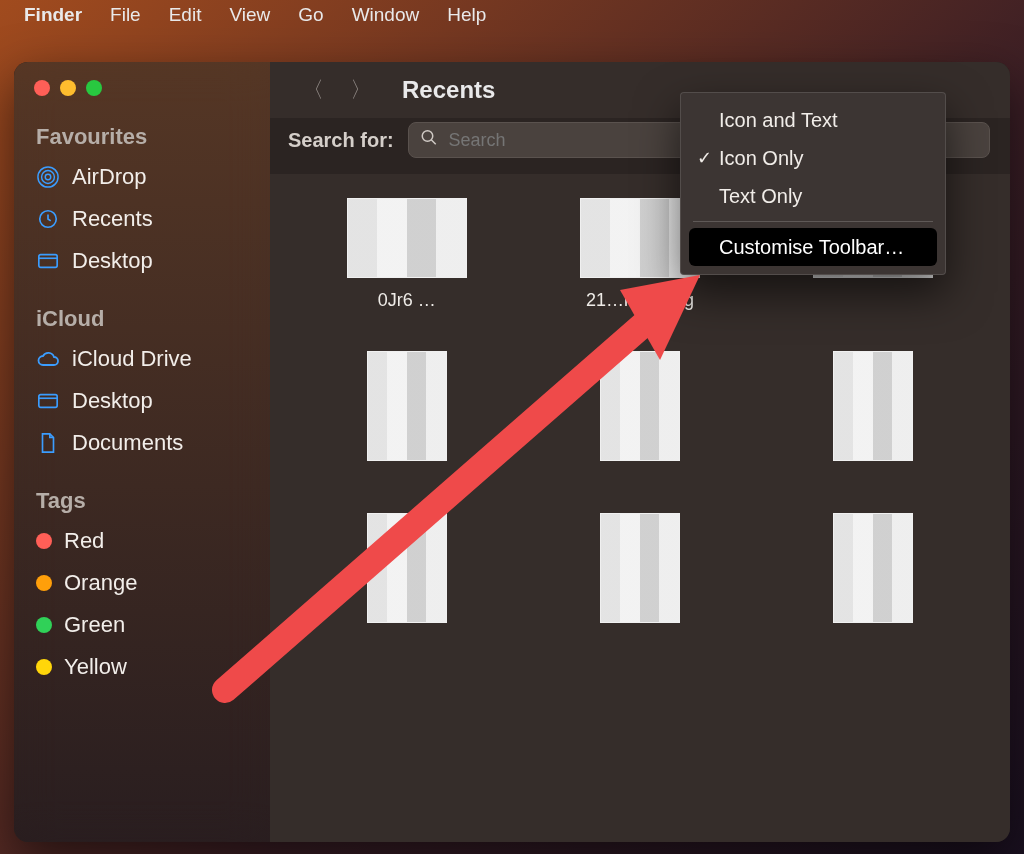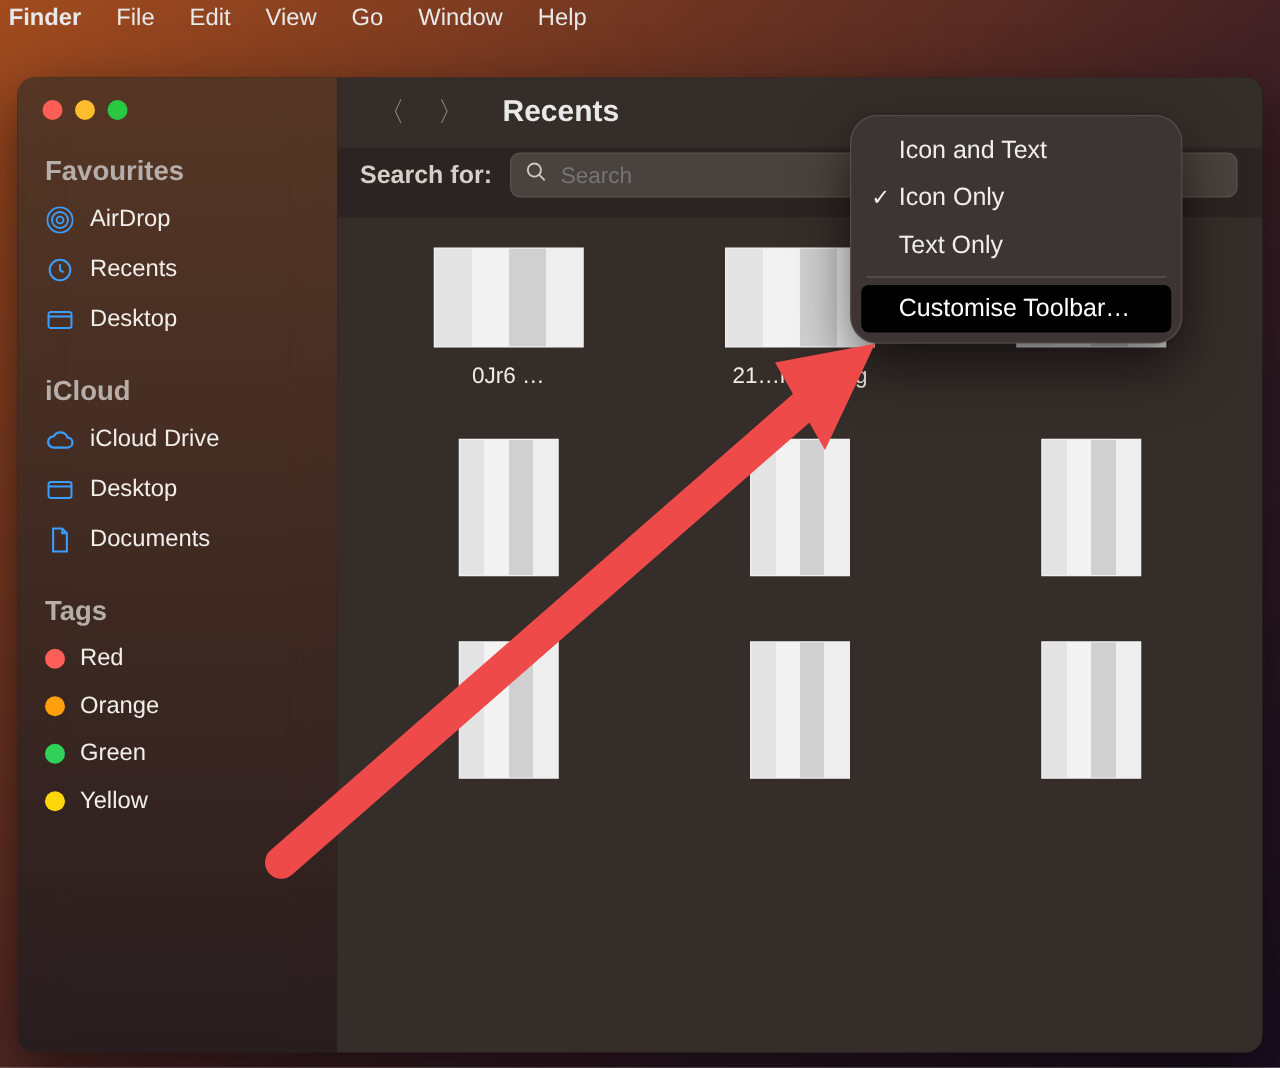--- a/index.html
+++ b/index.html
@@ -1,36 +1,36 @@
 <!DOCTYPE html>
 <html><head>
 <meta charset="utf-8">
 <style>
   * { box-sizing: border-box; margin: 0; padding: 0; }
   html, body { width: 1024px; height: 854px; overflow: hidden; font-family: -apple-system, "Helvetica Neue", Arial, sans-serif; }
   body { background: linear-gradient(135deg, #a14b1e 0%, #3a1e25 60%, #1a1020 100%); }
 
   
-  .menubar { position: absolute; top: 0; left: 0; right: 0; height: 30px; display: flex; align-items: center; gap: 28px; padding-left: 7px; color: #e9e9ea; font-size: 19px; }
+  .menubar { position: absolute; top: 0; left: 0; right: 0; height: 30px; display: flex; align-items: center; gap: 28px; padding-left: 24px; color: #e9e9ea; font-size: 19px; }
   .menubar .app-name { font-weight: 700; }
   .menubar .menu-item { cursor: default; }
 
   
   .finder-window { position: absolute; top: 62px; left: 14px; width: 996px; height: 780px; border-radius: 14px; overflow: hidden; display: flex; box-shadow: 0 18px 50px rgba(0,0,0,.55); background: #2b2422; }
 
   
   .sidebar { width: 256px; height: 100%; background: linear-gradient(180deg, rgba(120,70,40,.55), rgba(40,25,30,.55)); backdrop-filter: blur(20px); padding: 14px 0 0 0; color: #e9e9ea; overflow: hidden; }
   .traffic { display: flex; gap: 10px; padding: 4px 0 22px 20px; }
   .traffic .dot { width: 16px; height: 16px; border-radius: 50%; }
   .dot.close { background: #ff5f57; }
   .dot.min { background: #febc2e; }
   .dot.max { background: #28c840; }
 
   .group-label { font-size: 22px; color: #b6aea8; padding: 6px 0 6px 22px; font-weight: 600; }
-  .sb-item { display: flex; align-items: center; gap: 12px; padding: 8px 0 8px 22px; font-size: 19px; color: #f2eeea; cursor: default; }
+  .sb-item { display: flex; align-items: center; gap: 12px; padding: 8px 0 8px 22px; font-size: 22px; color: #f2eeea; cursor: default; }
   .sb-item .icn { width: 24px; height: 24px; display: inline-flex; align-items: center; justify-content: center; color: #3b9dff; }
   .sb-item .dot-tag { width: 16px; height: 16px; border-radius: 50%; display: inline-block; }
 
   
   .main { flex: 1; background: #352d2a; position: relative; color: #e9e9ea; }
   .toolbar { height: 56px; display: flex; align-items: center; gap: 22px; padding: 0 20px; }
   .nav-arrows { display: flex; gap: 26px; color: #8c8581; font-size: 22px; padding-left: 12px; }
   .title { font-size: 24px; font-weight: 700; margin-left: 8px; }
 
   .search-row { display: flex; align-items: center; gap: 14px; padding: 4px 20px 16px 18px; background: rgba(0,0,0,.18); }
@@ -41,21 +41,21 @@
 
   .content { padding: 24px 40px; display: grid; grid-template-columns: repeat(3, 1fr); row-gap: 40px; column-gap: 40px; }
   .file { display: flex; flex-direction: column; align-items: center; gap: 12px; }
   .thumb { width: 120px; height: 80px; background: #efefef; border: 1px solid rgba(255,255,255,.1); position: relative; }
   .thumb.pix::after { content:""; position:absolute; inset:0; background:
     linear-gradient(90deg, #dcdcdc 25%, #f5f5f5 25% 50%, #bcbcbc 50% 75%, #eee 75%);
     opacity: .6; }
   .fname { font-size: 18px; color: #efece8; text-align: center; max-width: 180px; white-space: nowrap; overflow: hidden; text-overflow: ellipsis; }
 
   
-  .context-menu { position: absolute; top: 92px; left: 680px; width: 266px; background: #3c3533; border: 1px solid rgba(255,255,255,.12); border-radius: 22px; box-shadow: 0 18px 44px rgba(0,0,0,.6); padding: 8px; color: #f1ede9; }
+  .context-menu { position: absolute; top: 92px; left: 680px; width: 266px; background: #3c3533; border: 1px solid rgba(255,255,255,.12); border-radius: 4px; box-shadow: 0 18px 44px rgba(0,0,0,.6); padding: 8px; color: #f1ede9; }
   .ctx-item { display: flex; align-items: center; height: 38px; padding: 0 12px 0 30px; font-size: 20px; border-radius: 6px; position: relative; cursor: default; }
   .ctx-item .check { position: absolute; left: 8px; font-size: 18px; }
   .ctx-sep { height: 1px; background: rgba(255,255,255,.18); margin: 6px 4px; }
   .ctx-item.highlight { background: #000000; color: #fff; }
 
   
   .arrow { position: absolute; pointer-events: none; }
 </style>
 </head>
 <body>

